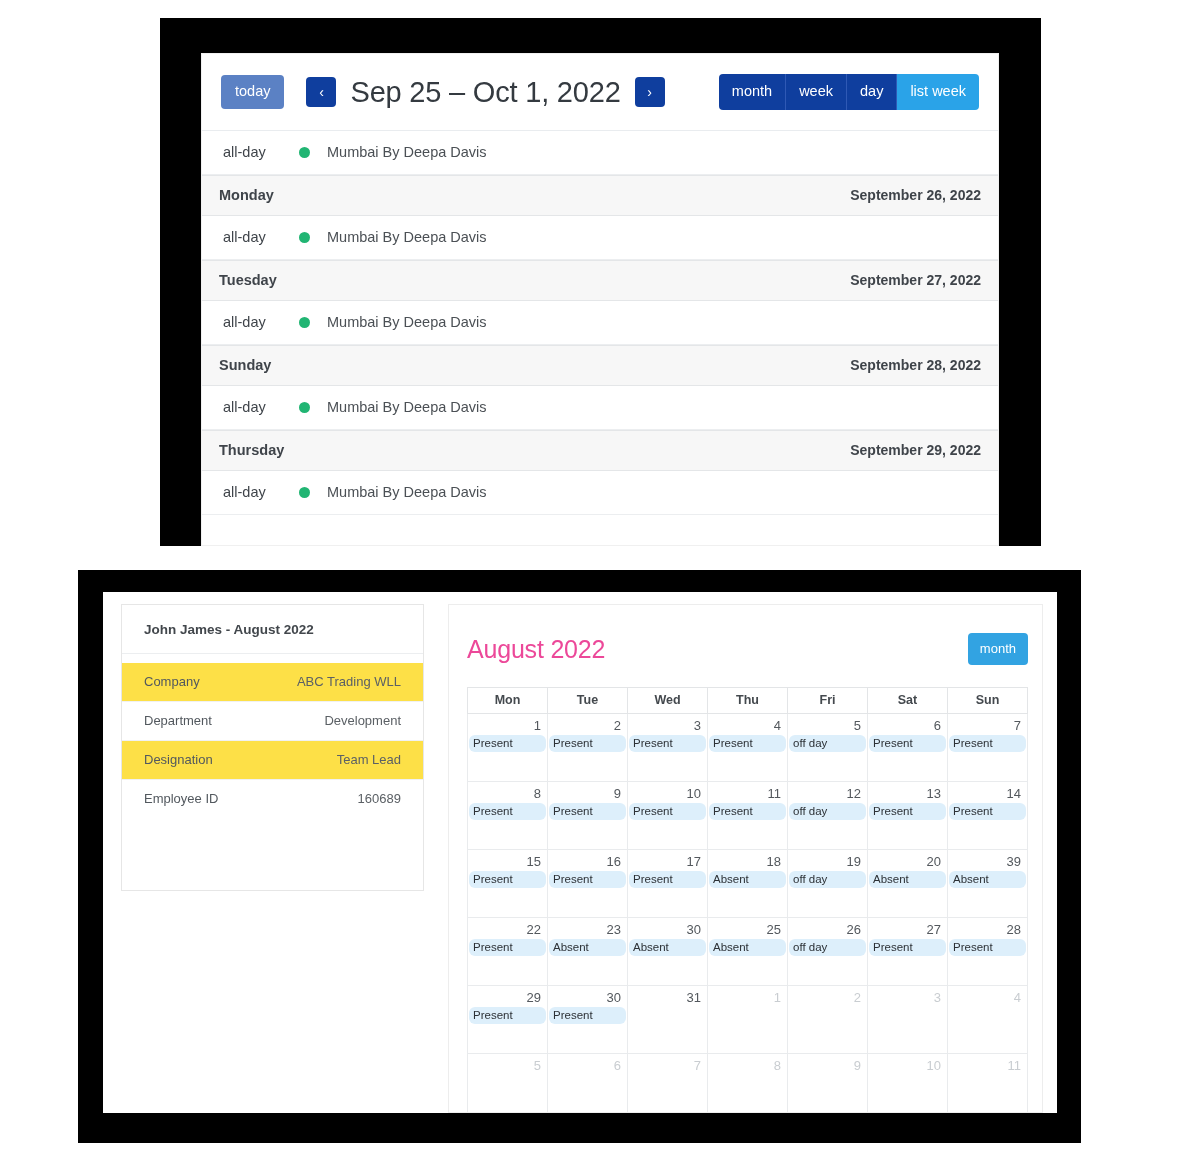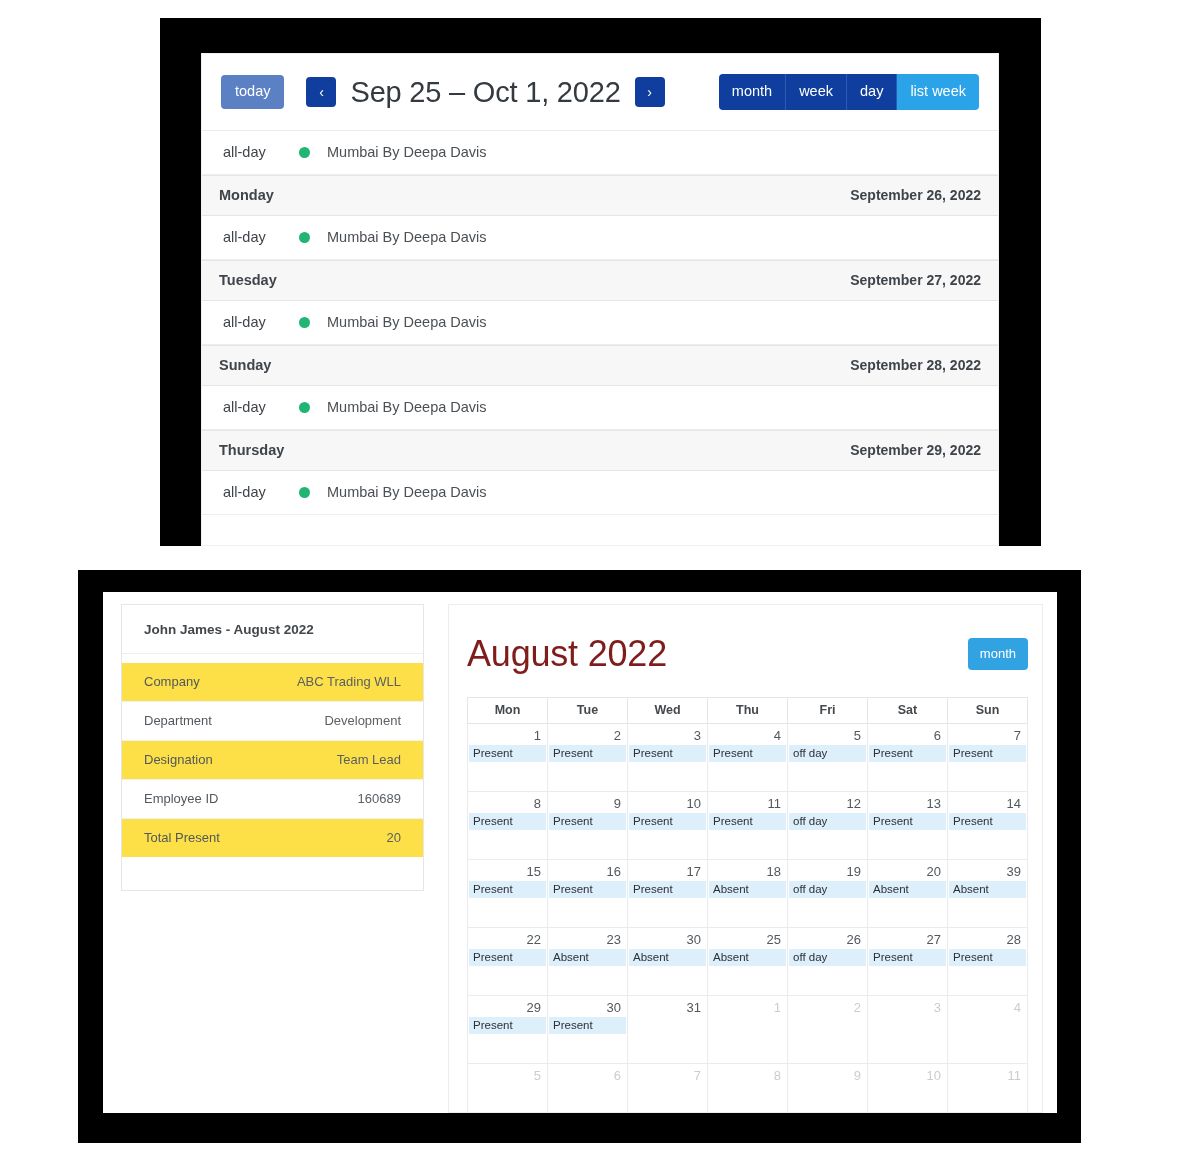--- a/index.html
+++ b/index.html
@@ -124,21 +124,21 @@
   .cal-card {
     flex: 1;
     border: 1px solid #ededed;
     background: #ffffff;
     margin-top: 12px; margin-right: 14px;
     padding: 28px 14px 0 18px;
     overflow: hidden;
   }
   .cal-toolbar { display: flex; align-items: center; margin-bottom: 22px; }
   .cal-title {
-    font-size: 36px; color: #7f1d1d; font-weight: 400; letter-spacing: -0.2px;
+    font-size: 25px; color: #ec4899; font-weight: 400; letter-spacing: -0.2px;
   }
   .btn-month {
     margin-left: auto; background: #32a3e2; color: #fff;
     border: none; border-radius: 4px;
     padding: 8px 12px 9px; font-size: 13px; cursor: pointer;
     font-family: "Liberation Sans", sans-serif;
   }
   table.cal { width: 100%; border-collapse: collapse; table-layout: fixed; }
   table.cal th {
     border: 1px solid #e3e5e7;
@@ -153,20 +153,21 @@
   .daynum {
     text-align: right; font-size: 13px; color: #53585d;
     padding: 4px 6px 2px;
   }
   td.other .daynum { color: #c9cdd1; }
   .chip {
     display: block; margin: 0 1px 2px;
     background: #ddeffb;
     font-size: 11.5px; color: #2c3136;
     padding: 2px 4px 3px;
+    border-radius: 6px;
   }
 </style>
 </head>
 <body>
 
 <div id="stage">
 
   <div class="frame" id="frame-top"></div>
   <div class="frame" id="frame-bottom"></div>
 
@@ -251,24 +252,20 @@
               <td class="v">Development</td>
             </tr>
             <tr class="odd">
               <td class="k">Designation</td>
               <td class="v">Team Lead</td>
             </tr>
             <tr>
               <td class="k">Employee ID</td>
               <td class="v">160689</td>
             </tr>
-            <tr class="odd">
-              <td class="k">Total Present</td>
-              <td class="v">20</td>
-            </tr>
           </tbody>
       </table>
     </div>
 
     <div class="cal-card">
       <div class="cal-toolbar">
         <div class="cal-title">August 2022</div>
         <button class="btn-month">month</button>
       </div>
       <table class="cal">

